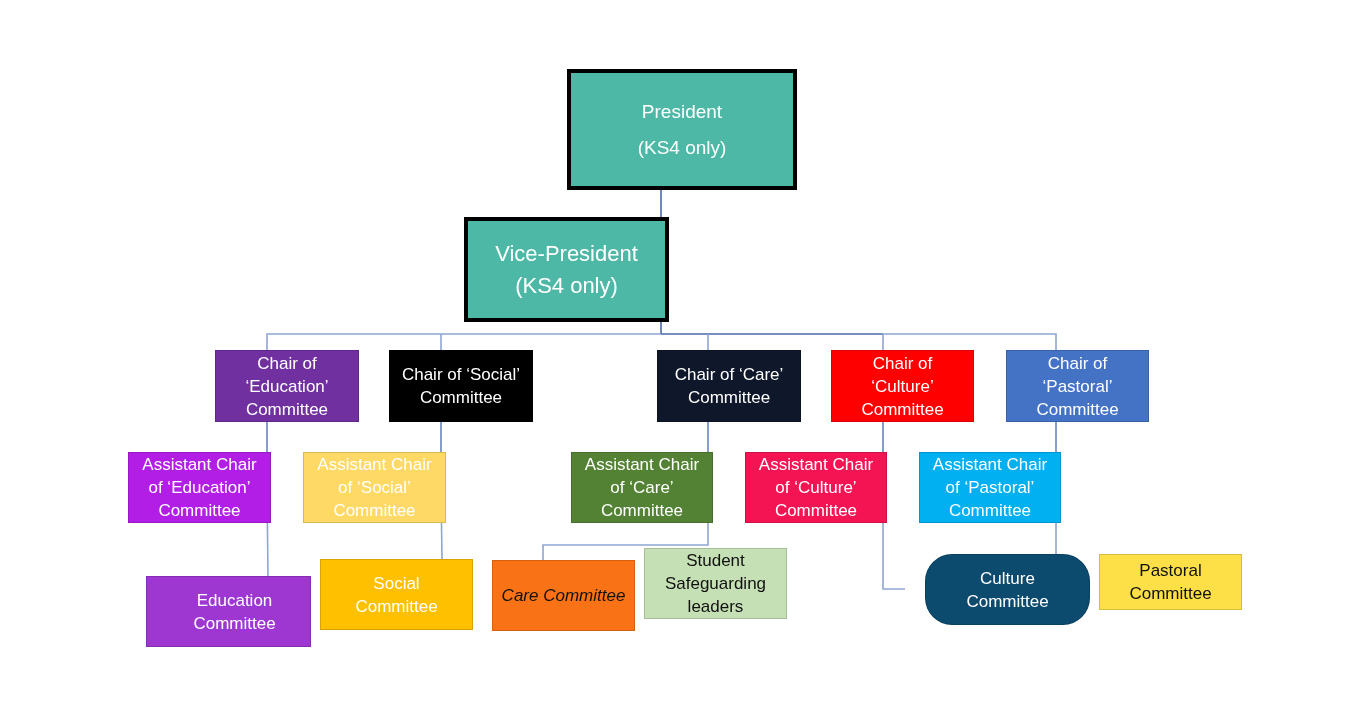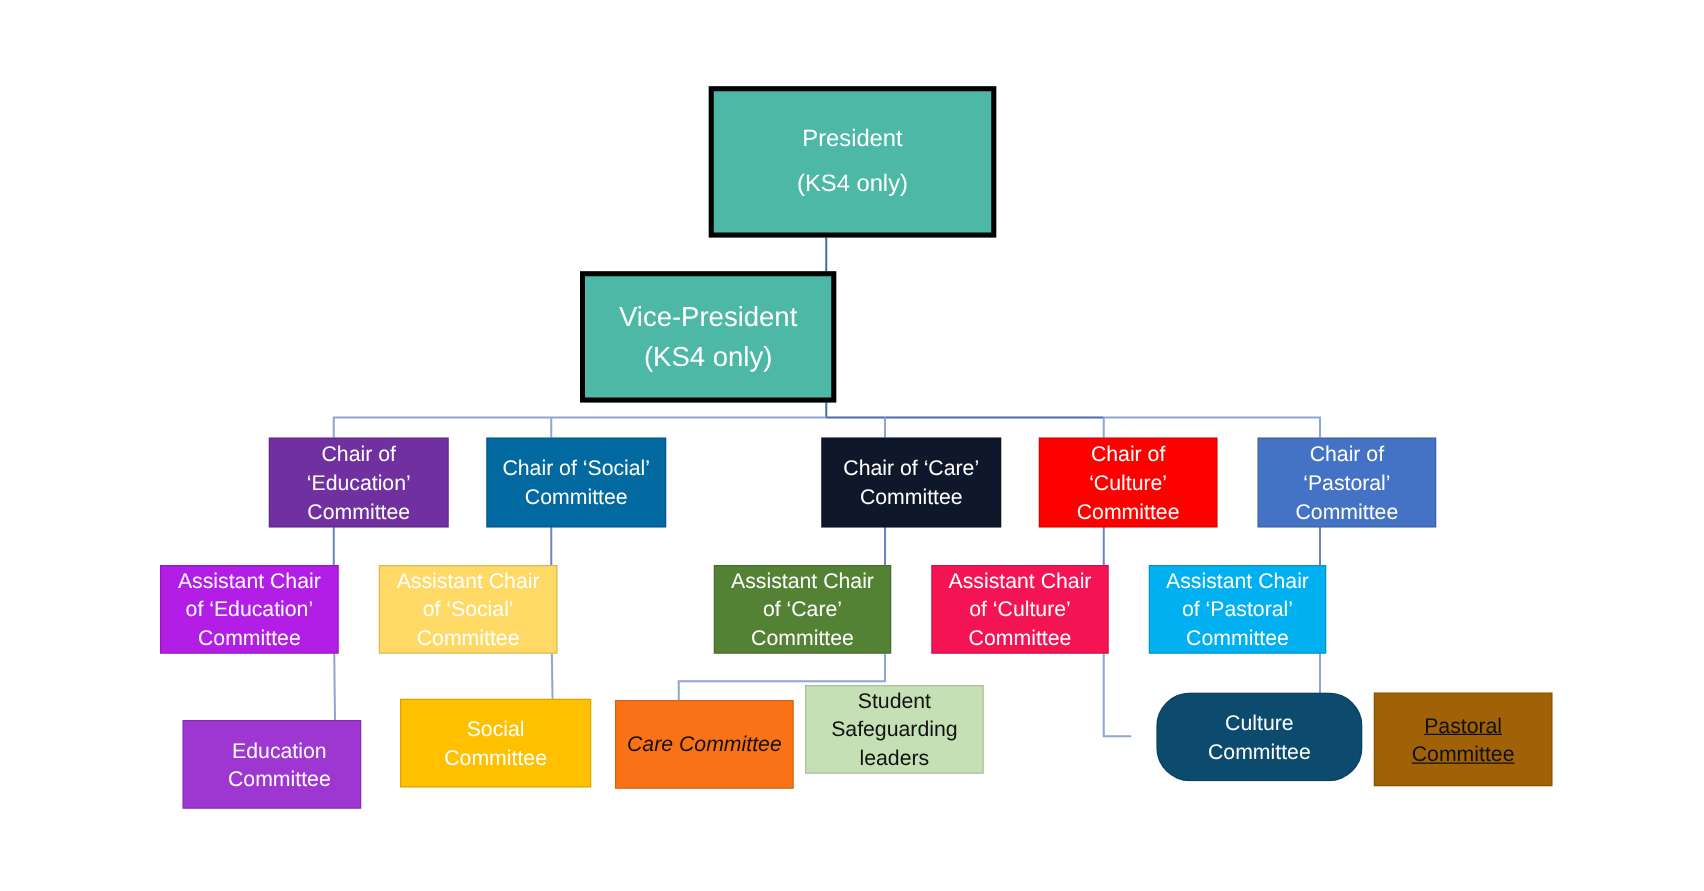--- a/index.html
+++ b/index.html
@@ -49,21 +49,21 @@
 
 <div class="box thick" style="left: 547px; top: 69px; width: 230px; height: 121px; background: rgb(77, 184, 166);">President
 (KS4 only)</div>
 
 <div class="box thick" style="left: 444px; top: 217px; width: 205px; height: 105px; font-size: 22px; line-height: 32px; background: rgb(77, 184, 166);">Vice-President
 (KS4 only)</div>
 
 <div class="box thin" style="left: 195px; top: 350px; width: 144px; height: 72px; background: rgb(112, 48, 160);">Chair of
 ‘Education’
 Committee</div>
-<div class="box thin" style="left: 369px; top: 350px; width: 144px; height: 72px; background: #0369a1;">Chair of ‘Social’
+<div class="box thin" style="left: 369px; top: 350px; width: 144px; height: 72px; background: #000000;">Chair of ‘Social’
 Committee</div>
 <div class="box thin" style="left: 637px; top: 350px; width: 144px; height: 72px; background: #0f172a;">Chair of ‘Care’
 Committee</div>
 <div class="box thin" style="left: 811px; top: 350px; width: 143px; height: 72px; background: rgb(255, 0, 0);">Chair of
 ‘Culture’
 Committee</div>
 <div class="box thin" style="left: 986px; top: 350px; width: 143px; height: 72px; background: rgb(68, 114, 196);">Chair of
 ‘Pastoral’
 Committee</div>
 
@@ -76,24 +76,24 @@
 <div class="box thin" style="left: 551px; top: 452px; width: 142px; height: 71px; background: rgb(84, 130, 53);">Assistant Chair
 of ‘Care’
 Committee</div>
 <div class="box thin" style="left: 725px; top: 452px; width: 142px; height: 71px; background: rgb(244, 20, 83);">Assistant Chair
 of ‘Culture’
 Committee</div>
 <div class="box thin" style="left: 899px; top: 452px; width: 142px; height: 71px; background: rgb(0, 176, 240);">Assistant Chair
 of ‘Pastoral’
 Committee</div>
 
-<div class="box thin" style="left: 126px; top: 576px; width: 143px; height: 71px; background: rgb(158, 54, 210); padding-left: 12px;">Education
+<div class="box thin" style="left: 126px; top: 576px; width: 165px; height: 71px; background: rgb(158, 54, 210); padding-left: 12px;">Education
 Committee</div>
 <div class="box thin" style="left: 300px; top: 559px; width: 153px; height: 71px; background: rgb(255, 192, 0);">Social
 Committee</div>
 <div class="box thin dark" style="left: 472px; top: 560px; width: 143px; height: 71px; background: #f97316; font-style: italic;">Care Committee</div>
 <div class="box thin dark" style="left: 624px; top: 548px; width: 143px; height: 71px; background: rgb(197, 224, 180);">Student
 Safeguarding
 leaders</div>
 <div class="box thin" style="left: 905px; top: 554px; width: 165px; height: 71px; background: #0c4a6e; border-radius: 27px;">Culture
 Committee</div>
-<div class="box thin dark" style="left: 1079px; top: 554px; width: 143px; height: 75px; background: #a16207; text-decoration: underline;">Pastoral
+<div class="box thin dark" style="left: 1079px; top: 554px; width: 143px; height: 56px; background: #fde047;">Pastoral
 Committee</div>
 
 </body></html>

